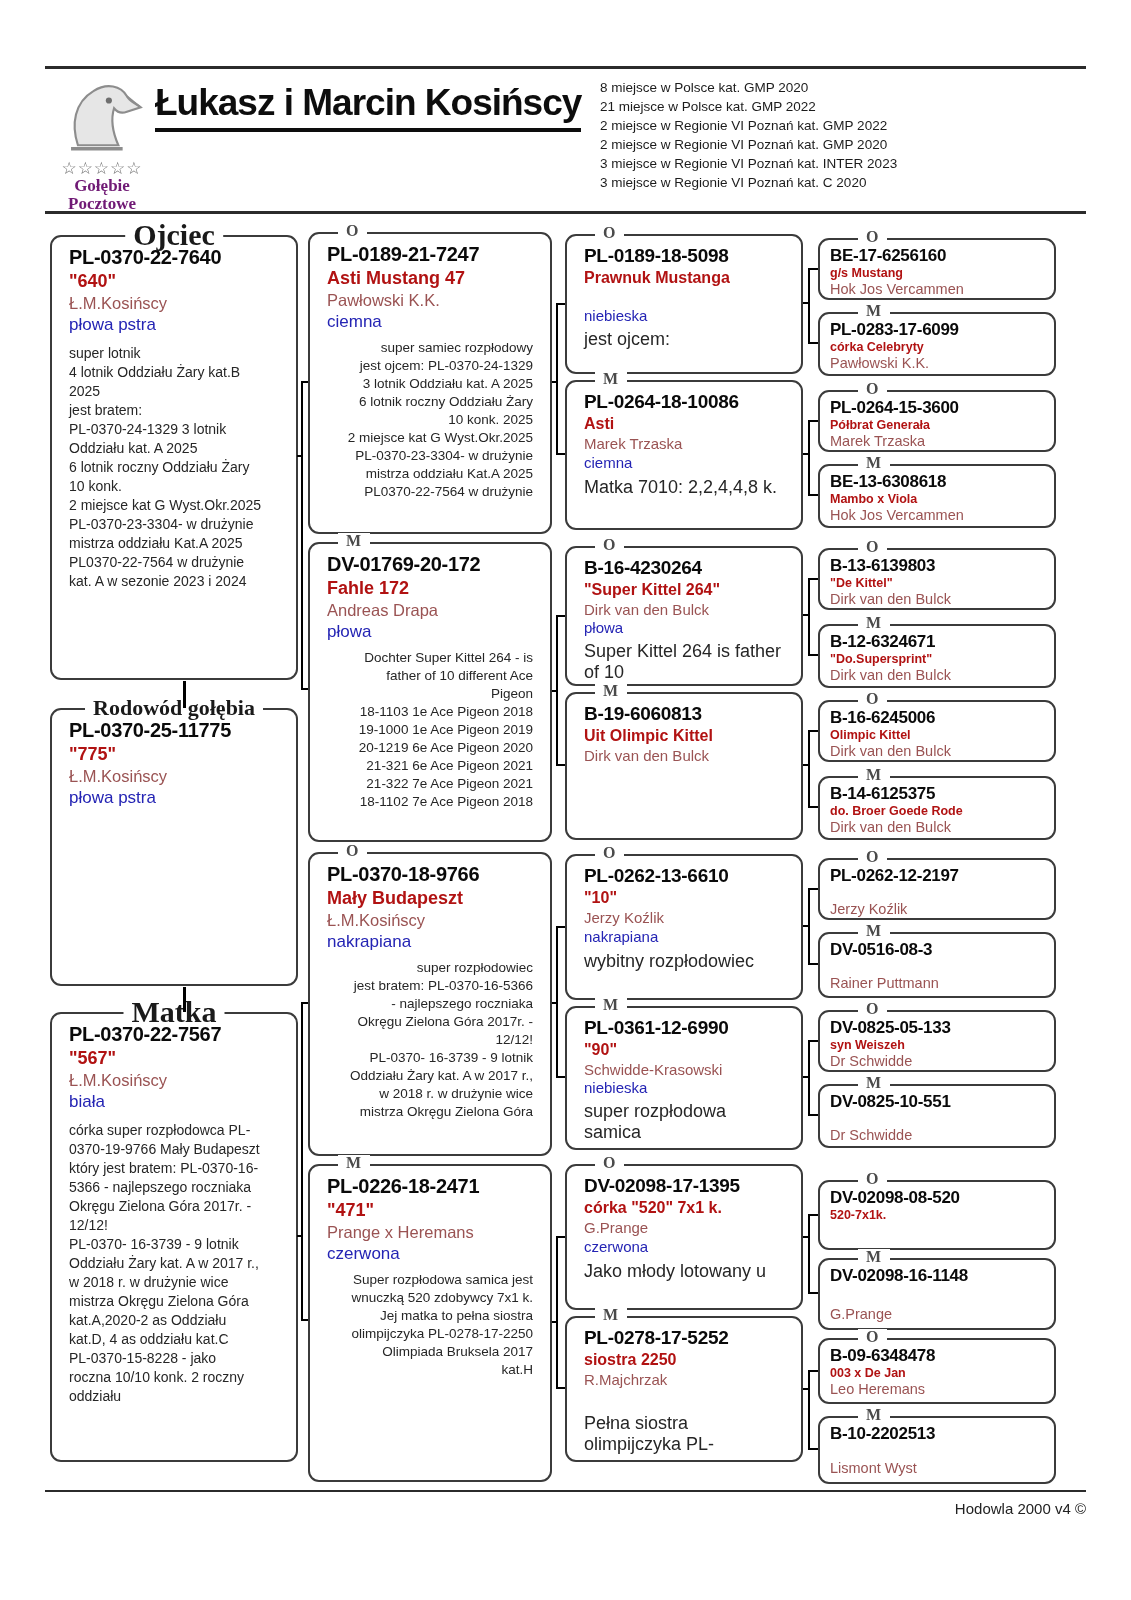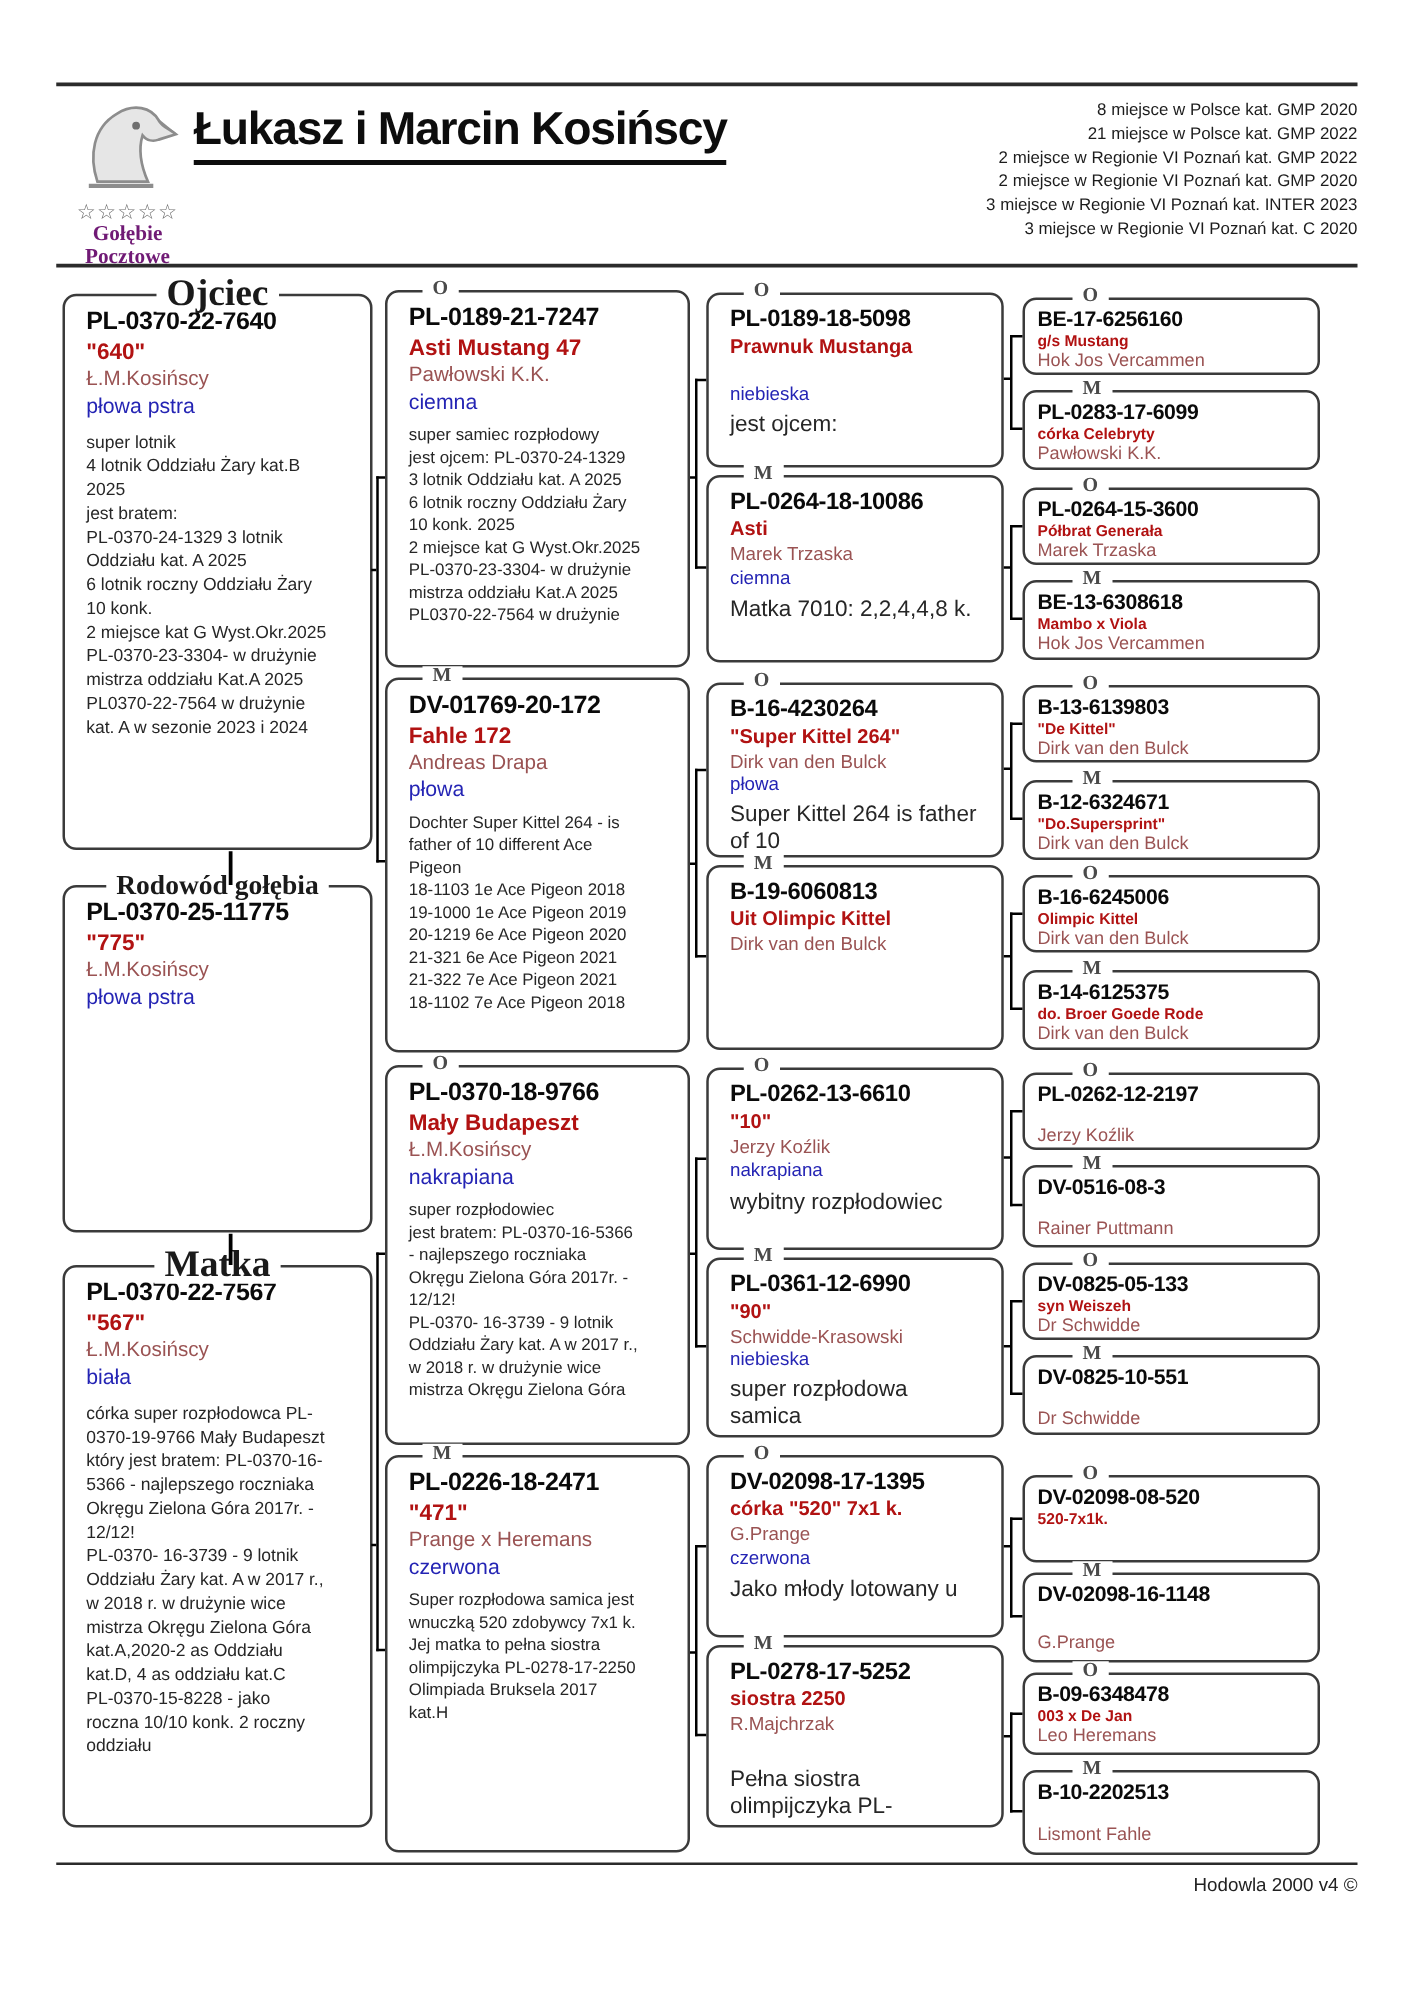--- a/index.html
+++ b/index.html
@@ -6,41 +6,41 @@
   .page{position:relative;width:1131px;height:1600px;background:#fff;
         font-family:"Liberation Sans",sans-serif;color:#111;overflow:hidden;}
   .rule{position:absolute;background:#2b2b2b;}
   
   .logo{position:absolute;left:52px;top:76px;width:100px;text-align:center;color:#6e6e6e;}
   .logo .stars{font-size:17px;letter-spacing:1px;color:#6e6e6e;line-height:1;}
   .logo .brand{font-family:"Liberation Serif",serif;font-weight:bold;font-size:17px;color:#701a75;line-height:1.05;}
   .title{position:absolute;left:155px;top:82px;font-size:37px;font-weight:bold;letter-spacing:-1px;
          color:#0d0d0d;border-bottom:4px solid #0d0d0d;padding-bottom:4px;white-space:nowrap;}
   .contact{position:absolute;left:158px;top:136px;font-size:19px;color:#222;line-height:26px;}
-  .achievements{position:absolute;left:600px;top:78px;width:486px;text-align:right;
+  .achievements{position:absolute;left:600px;top:78px;width:486px;
                 font-size:13.5px;color:#1c1c1c;line-height:19px;}
   
   .box{position:absolute;box-sizing:border-box;background:#fff;border:2px solid #3b3b3b;border-radius:11px;
        padding:8px 17px 5px;display:flex;flex-direction:column;}
   .legend{position:absolute;background:#fff;padding:0 8px;font-family:"Liberation Serif",serif;
           font-weight:bold;color:#1a1a1a;white-space:nowrap;line-height:1;}
   .legend.center-big{left:50%;transform:translateX(-50%);top:-17px;font-size:30px;}
   .legend.center-mid{left:50%;transform:translateX(-50%);top:-13px;font-size:22px;}
   .legend.om{left:28px;top:-11px;font-size:16px;color:#4a4a4a;letter-spacing:1px;}
   .ring{font-weight:bold;color:#0a0a0a;line-height:1.25;letter-spacing:-0.3px;}
   .name{font-weight:bold;color:#b11212;line-height:1.25;}
   .breeder{color:#9a5353;line-height:1.3;}
   .colorline{color:#2424b4;line-height:1.35;}
   .desc{color:#262626;white-space:pre-line;}
   .g1 .ring,.g2 .ring{font-size:20px;}
   .g1 .name,.g2 .name{font-size:18px;}
   .g1 .breeder,.g2 .breeder{font-size:16.5px;}
   .g1 .colorline,.g2 .colorline{font-size:17px;}
   .g1 .desc{font-size:14px;line-height:1.36;margin-top:7px;}
-  .g2 .desc{font-size:13.5px;line-height:1.33;margin-top:5px;}
+  .g2 .desc{font-size:13.5px;line-height:1.33;margin-top:5px;text-align:right;}
   .g3 .ring{font-size:19px;}
   .g3 .name{font-size:16px;}
   .g3 .breeder{font-size:15px;min-height:18px;}
   .g3 .colorline{font-size:15px;}
   .g3 .desc{font-size:18px;margin-top:3px;}
   .g3 .desc.bottom{margin-top:auto;}
   .g4{padding:5px 10px 4px;}
   .g4 .ring{font-size:17px;}
   .g4 .name{font-size:12.5px;min-height:14px;line-height:1.2;}
   .g4 .breeder{font-size:14.5px;margin-top:auto;}
@@ -370,21 +370,21 @@
     <span class="legend om" style="left:38px">O</span>
     <div class="ring">B-09-6348478</div>
     <div class="name">003 x De Jan</div>
     <div class="breeder">Leo Heremans</div>
   </section>
 
   <section class="box g4" style="left:818px;top:1416px;width:238px;height:68px">
     <span class="legend om" style="left:38px">M</span>
     <div class="ring">B-10-2202513</div>
     <div class="name"></div>
-    <div class="breeder">Lismont Fahle</div>
+    <div class="breeder">Lismont Wyst</div>
   </section>
 
   <div class="vline" style="left:183px;top:681px;height:27px"></div>
   <div class="vline" style="left:183px;top:987px;height:25px"></div>
 
   <div class="bracket" style="left:301px;top:381px;width:7px;height:309px"></div>
   <div class="stub" style="left:297px;top:455px;width:4px"></div>
   <div class="bracket" style="left:301px;top:1002px;width:7px;height:319px"></div>
   <div class="stub" style="left:297px;top:1235px;width:4px"></div>
 

